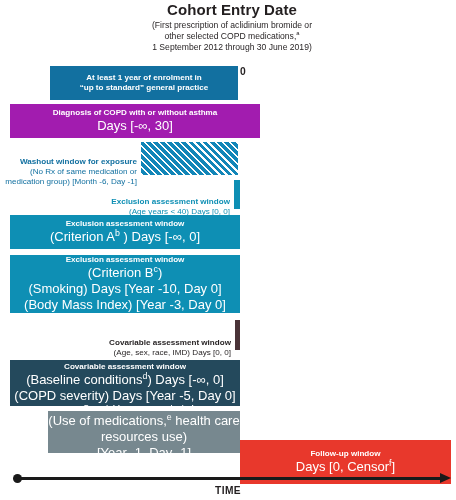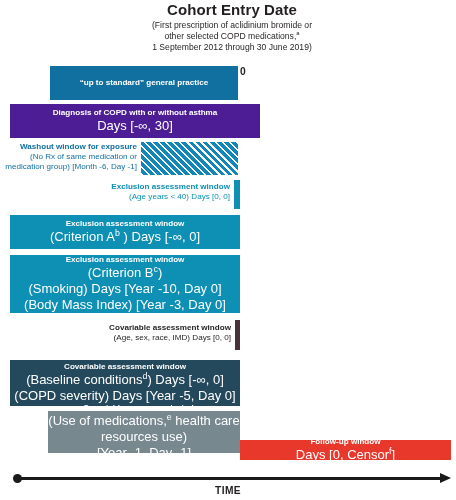--- a/index.html
+++ b/index.html
@@ -72,20 +72,21 @@
     font-weight: normal;
     font-size: 13px;
   }
   .band.light-text { color: #ffffff; }
 
   
   .outside {
     position: absolute;
     text-align: right;
     line-height: 1.22;
+    margin-top: 15px;
   }
   .outside .l1 { font-weight: bold; font-size: 8.1px; }
   .outside .l2, .outside .l3 { font-weight: normal; font-size: 8.1px; }
 
   .stub {
     position: absolute;
   }
 
   
   .hatch {
@@ -130,24 +131,25 @@
 
   <div class="header">
     <div class="title">Cohort Entry Date</div>
     <div class="sub">(First prescription of aclidinium bromide or</div>
     <div class="sub"><span>other selected COPD medications,</span><sup>a</sup></div>
     <div class="sub">1 September 2012 through 30 June 2019)</div>
     <div class="day0">Day 0</div>
   </div>
 
   <div class="band light-text" style="left:50px; top:66px; width:188px; height:34px; background:#1270a0;">
+    <div class="l1">At least 1 year of enrolment in</div>
     <div class="l1">“up to standard” general practice</div>
   </div>
 
-  <div class="band light-text" style="left:10px; top:104px; width:250px; height:34px; background:#4c1d95;">
+  <div class="band light-text" style="left:10px; top:104px; width:250px; height:34px; background:#a21caf;">
     <div class="l1">Diagnosis of COPD with or without asthma</div>
     <div class="l2">Days [-∞, 30]</div>
   </div>
 
   <div class="hatch" style="left:141px; top:142px; width:97px; height:33px;"></div>
   <div class="outside" style="left:0px; top:142px; width:137px; color:#1270a0;">
     <div class="l1">Washout window for exposure</div>
     <div class="l2">(No Rx of same medication or</div>
     <div class="l2">medication group) [Month -6, Day -1]</div>
   </div>
@@ -181,21 +183,21 @@
     <div class="l2"><span>(Baseline conditions</span><sup>d</sup><span>) Days [-∞, 0]</span></div>
     <div class="l3">(COPD severity) Days [Year -5, Day 0]</div>
   </div>
 
   <div class="band light-text" style="left:48px; top:411px; width:192px; height:42px; background:#77888f;">
     <div class="l1">Covariable assessment window</div>
     <div class="l2"><span>(Use of medications,</span><sup>e</sup><span> health care resources use)</span></div>
     <div class="l3">[Year -1, Day -1]</div>
   </div>
 
-  <div class="band light-text" style="left:240px; top:440px; width:211px; height:20px; background:#e8382c;">
+  <div class="band light-text" style="left:240px; top:440px; width:211px; height:44px; background:#e8382c;">
     <div class="l1">Follow-up window</div>
     <div class="l2"><span>Days [0, Censor</span><sup>f</sup><span>]</span></div>
   </div>
 
   <div class="axis-line" style="left:18px; top:477px; width:424px; height:2.6px;"></div>
   <div class="axis-dot" style="left:13px; top:474px;"></div>
   <div class="axis-arrow" style="left:440px; top:472.8px;"></div>
   <div class="axis-label" style="left:0px; top:485px; width:456px;">TIME</div>
 
 </div>

